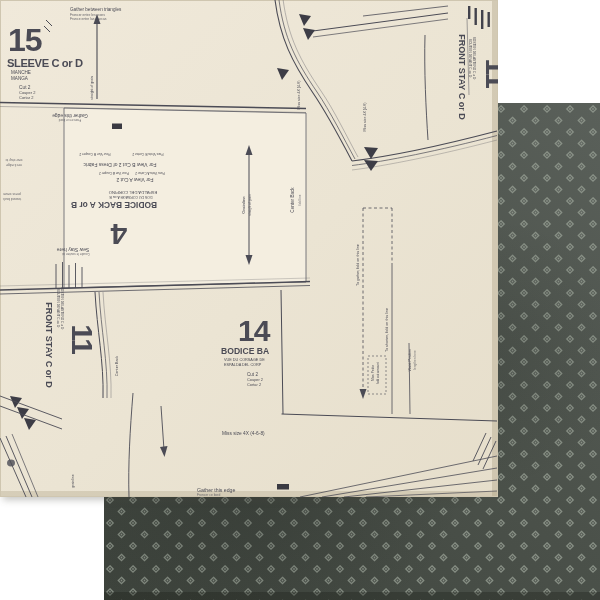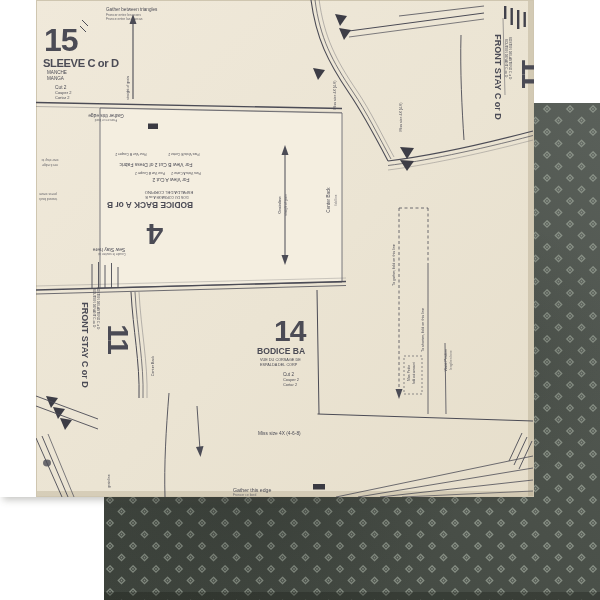--- a/index.html
+++ b/index.html
@@ -1,20 +1,20 @@
 <!DOCTYPE html>
 <html><head>
 <meta charset="utf-8">
 <style>
   html,body{margin:0;padding:0;background:#ffffff;}
   .stage{position:relative;width:600px;height:600px;overflow:hidden;background:#ffffff;
          font-family:"Liberation Sans",sans-serif;}
   .back-paper{position:absolute;left:104px;top:103px;width:496px;height:497px;}
   .front-paper{position:absolute;left:0;top:0;width:470px;height:497px;
-               box-shadow:3px 3px 7px rgba(70,70,58,0.30);padding-left:36px;}
+               box-shadow:3px 3px 7px rgba(70,70,58,0.30);}
   svg{display:block;}
   text{fill:#4b4b55;}
   .ink{stroke:#4b4b55;fill:none;}
   .b{font-weight:bold;}
 </style>
 </head>
 <body>
 
 <div class="stage">
 

